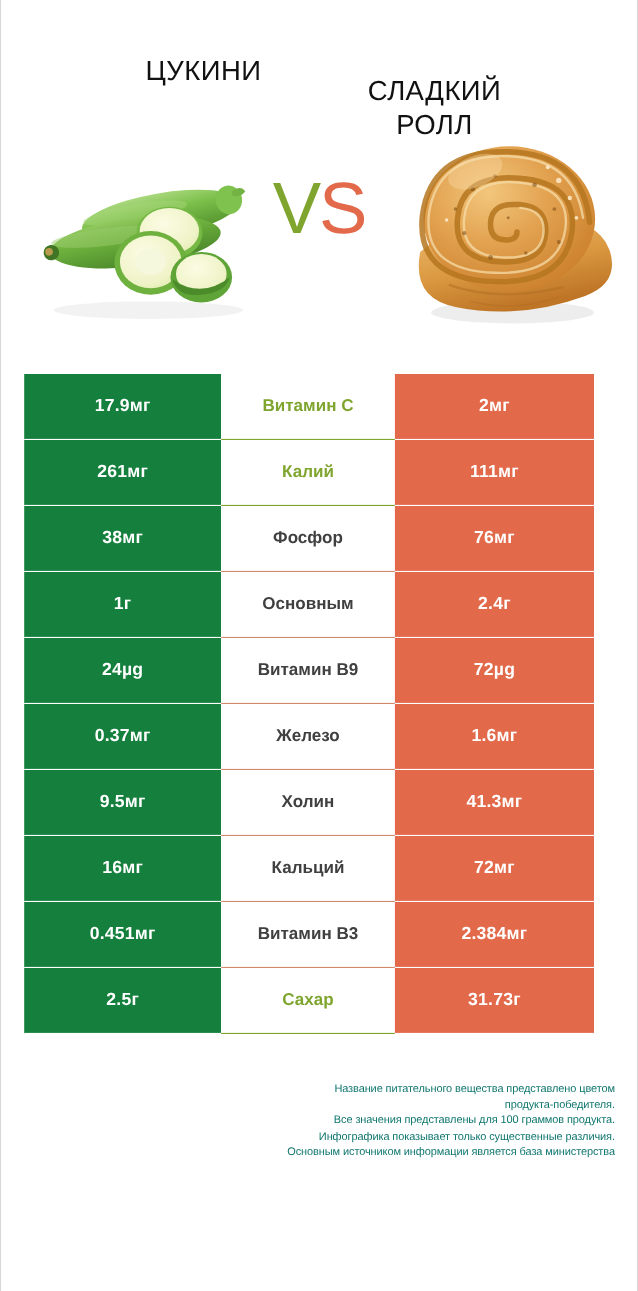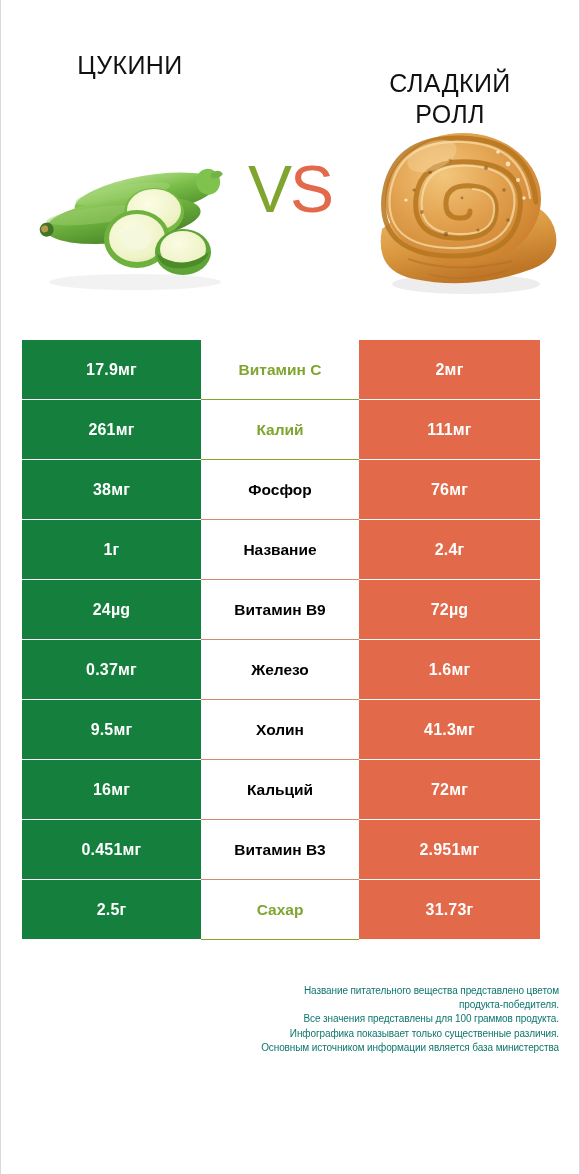--- a/index.html
+++ b/index.html
@@ -23,21 +23,21 @@
     border-left: 1px solid #d9d9d9;
     border-right: 1px solid #d9d9d9;
     background: #fff;
   }
 
   
   .header {
     display: flex;
     flex-direction: row;
     align-items: flex-start;
-    justify-content: space-between;
+    justify-content: center;
     padding: 28px 24px 0 24px;
     box-sizing: border-box;
     height: 100px;
   }
   .title {
     font-size: 25px;
     font-weight: 400;
     line-height: 1.22;
     letter-spacing: 0.4px;
     color: #111;
@@ -112,21 +112,21 @@
     border-bottom: 1px solid #ffffff;
   }
   .cell-mid {
     width: 158px;
     background: #ffffff;
     font-size: 15.5px;
     font-weight: 700;
     border-bottom: 1px solid #7FA52F;
     text-align: center;
   }
-  .row.win-right .cell-mid { color: #000000; border-bottom-color: #D08B6F; }
+  .row.win-right .cell-mid { color: #404040; border-bottom-color: #D08B6F; }
   .row.win-left  .cell-mid { color: #7FA52F; border-bottom-color: #7FA52F; }
 
   .val {
     font-size: 16px;
     font-weight: 700;
     letter-spacing: 0.2px;
     white-space: nowrap;
   }
 
   
@@ -296,21 +296,21 @@
           <span class="val">76</span>
           <span class="val unit">мг</span>
         </div>
       </div>
       <div class="row win-right">
         <div class="cell cell-left">
           <span class="val">1</span>
           <span class="val unit">г</span>
         </div>
         <div class="cell cell-mid">
-          <span>Название</span>
+          <span>Основным</span>
         </div>
         <div class="cell cell-right">
           <span class="val">2.4</span>
           <span class="val unit">г</span>
         </div>
       </div>
       <div class="row win-right">
         <div class="cell cell-left">
           <span class="val">24</span>
           <span class="val unit">µg</span>
@@ -364,21 +364,21 @@
       </div>
       <div class="row win-right">
         <div class="cell cell-left">
           <span class="val">0.451</span>
           <span class="val unit">мг</span>
         </div>
         <div class="cell cell-mid">
           <span>Витамин B3</span>
         </div>
         <div class="cell cell-right">
-          <span class="val">2.951</span>
+          <span class="val">2.384</span>
           <span class="val unit">мг</span>
         </div>
       </div>
       <div class="row win-left">
         <div class="cell cell-left">
           <span class="val">2.5</span>
           <span class="val unit">г</span>
         </div>
         <div class="cell cell-mid">
           <span>Сахар</span>

